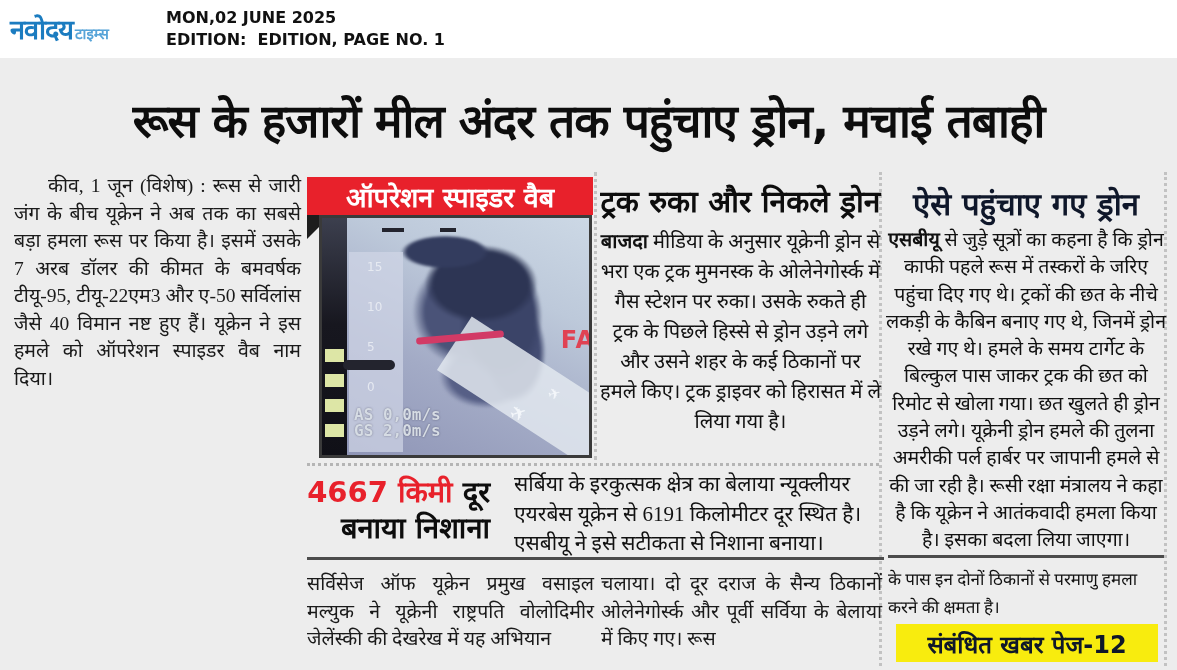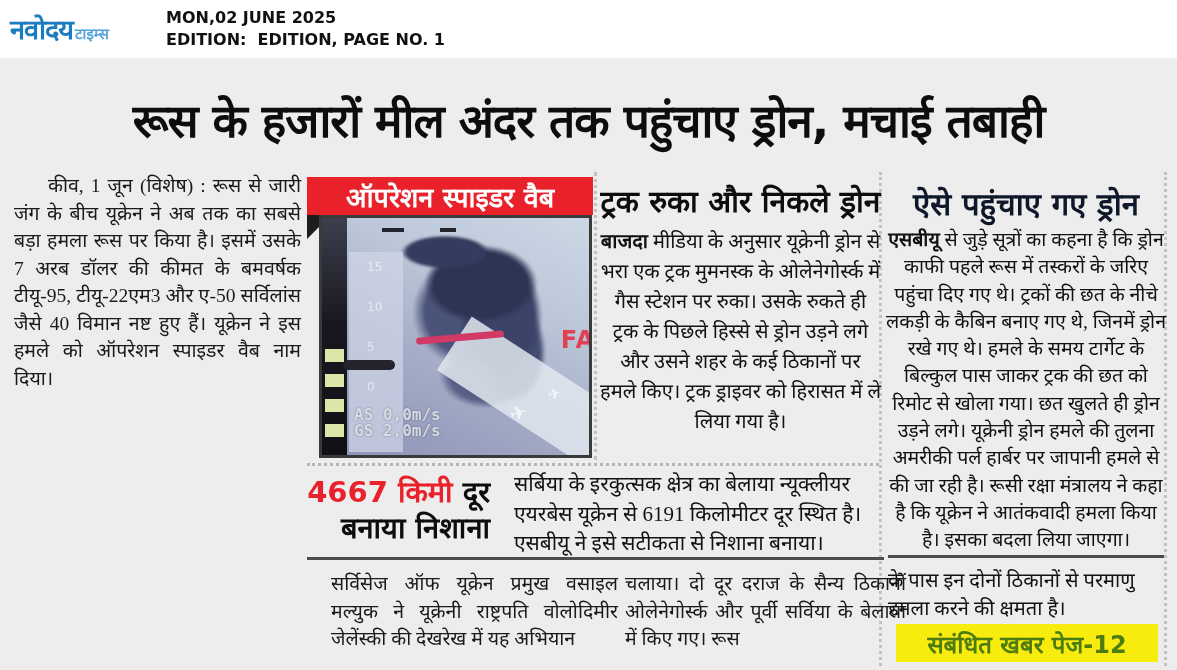--- a/index.html
+++ b/index.html
@@ -15,21 +15,21 @@
   .mast-lines { position:absolute; left:166px; top:7px; font-family:"DejaVu Sans", sans-serif; font-weight:bold; font-size:16px; color:#111; line-height:22px; white-space:pre; }
 
   
   .content { position:absolute; left:0; top:58px; width:1177px; height:612px; background:#ededed; }
 
   .headline { position:absolute; left:10px; top:30px; width:1157px; text-align:center;
     font-family:"DejaVu Sans", sans-serif; font-weight:800; font-size:46px; letter-spacing:-1px;
     color:#0d0d0d; white-space:nowrap; }
 
   .bodytxt { font-size:19.5px; line-height:27.5px; color:#1a1a1a; }
-  .justify { text-align:justify;margin-left:24px; }
+  .justify { text-align:justify; }
 
   
   .col1 { position:absolute; left:14px; top:114px; width:287px; }
   .col1 p { text-align:justify; }
   .col1 p + p { margin-top:0; }
   .col1 p::first-line {}
   .indent { text-indent:34px; }
 
   
   .photo-label { position:absolute; left:307px; top:119px; width:286px; height:38px; background:#e8212b;
@@ -84,24 +84,24 @@
   
   .col3-head { position:absolute; left:600px; top:122px; width:281px; text-align:center;
     font-family:"DejaVu Sans", sans-serif; font-weight:800; font-size:30px; color:#0d0d0d; white-space:nowrap; }
   .col3-body { position:absolute; left:600px; top:168px; width:281px; font-size:20px; line-height:30px; color:#111; text-align:center; }
   .leadword { font-weight:bold; font-family:"DejaVu Sans", sans-serif; }
 
   
   .col4-head { position:absolute; left:888px; top:124px; width:276px; text-align:center;
     font-family:"DejaVu Sans", sans-serif; font-weight:800; font-size:31px; color:#0f172a; white-space:nowrap; }
   .col4-body { position:absolute; left:886px; top:168px; width:280px; font-size:19.5px; line-height:27.3px; color:#111; text-align:center; }
-  .col4-tail { position:absolute; left:888px; top:508px; width:276px; font-size:20px; line-height:28px; color:#111; text-align:left; }
+  .col4-tail { position:absolute; left:888px; top:508px; width:276px; font-size:17px; line-height:28px; color:#111; text-align:left; }
   .related { position:absolute; left:896px; top:566px; width:262px; height:38px; background:#f8ec0e;
     display:flex; align-items:center; justify-content:center; cursor:pointer;
-    font-family:"DejaVu Sans", sans-serif; font-weight:800; font-size:24px; color:#4d7c0f; }
+    font-family:"DejaVu Sans", sans-serif; font-weight:800; font-size:24px; color:#0f172a; }
 </style>
 </head>
 <body>
 
 <div class="page">
 
   <div class="masthead">
     <div class="logo">
       <span class="main">नवोदय</span><span class="sub">टाइम्स</span>
     </div>

